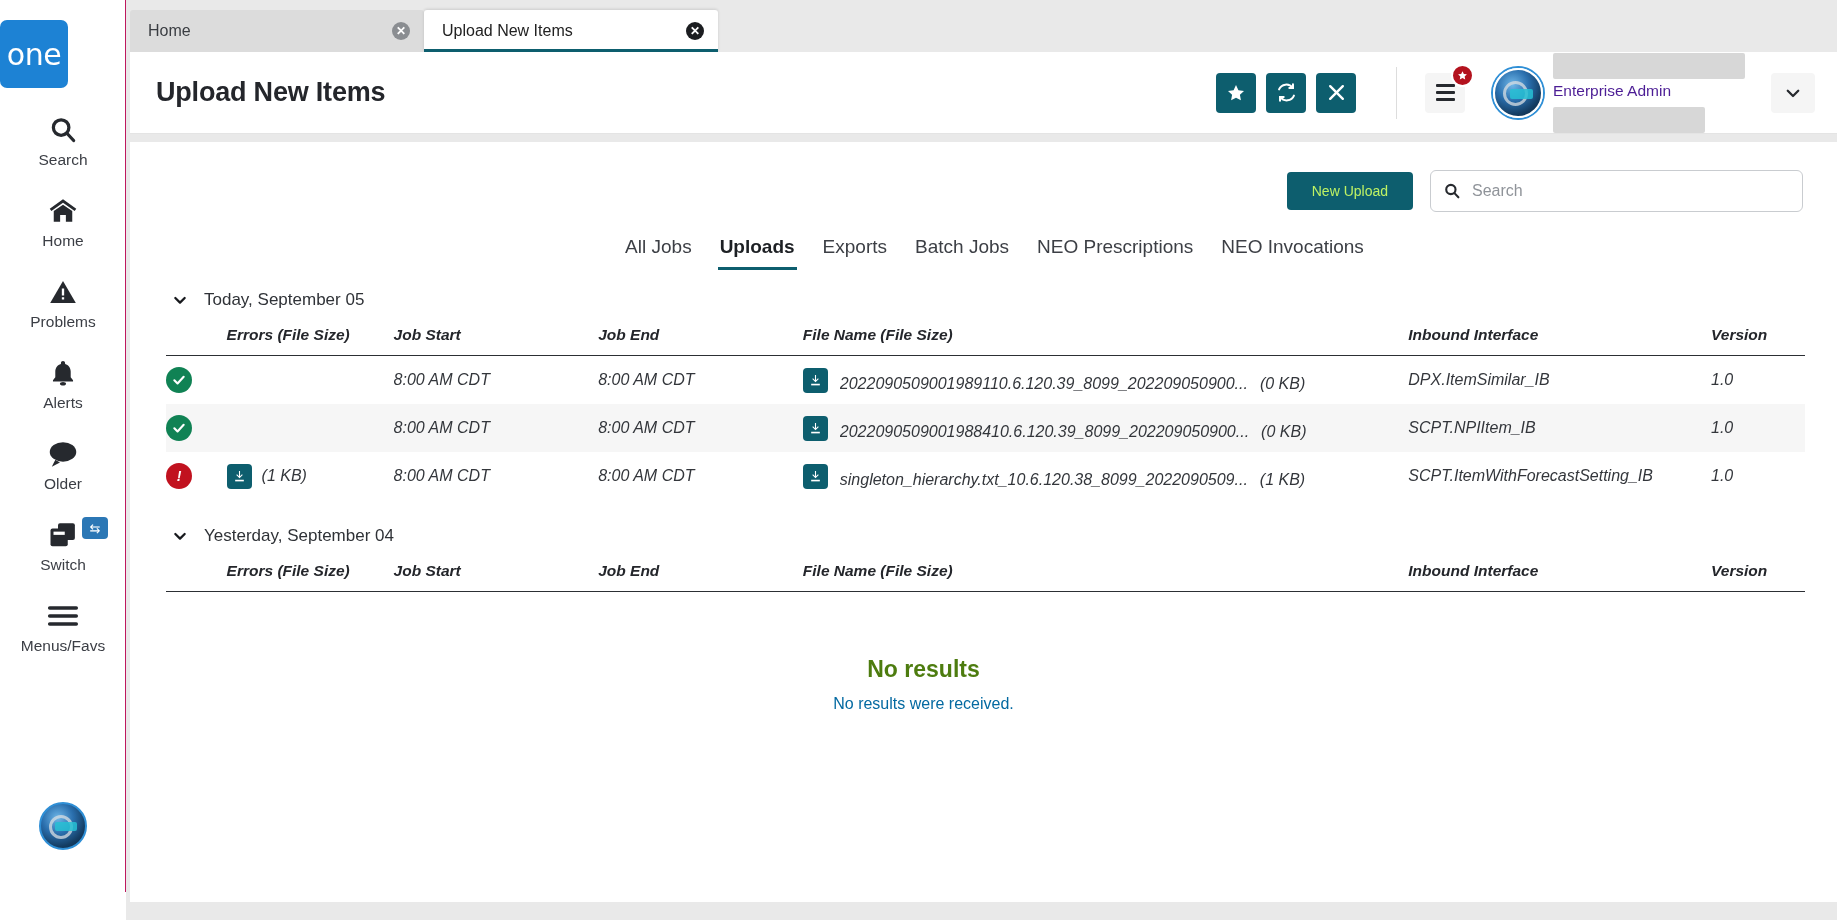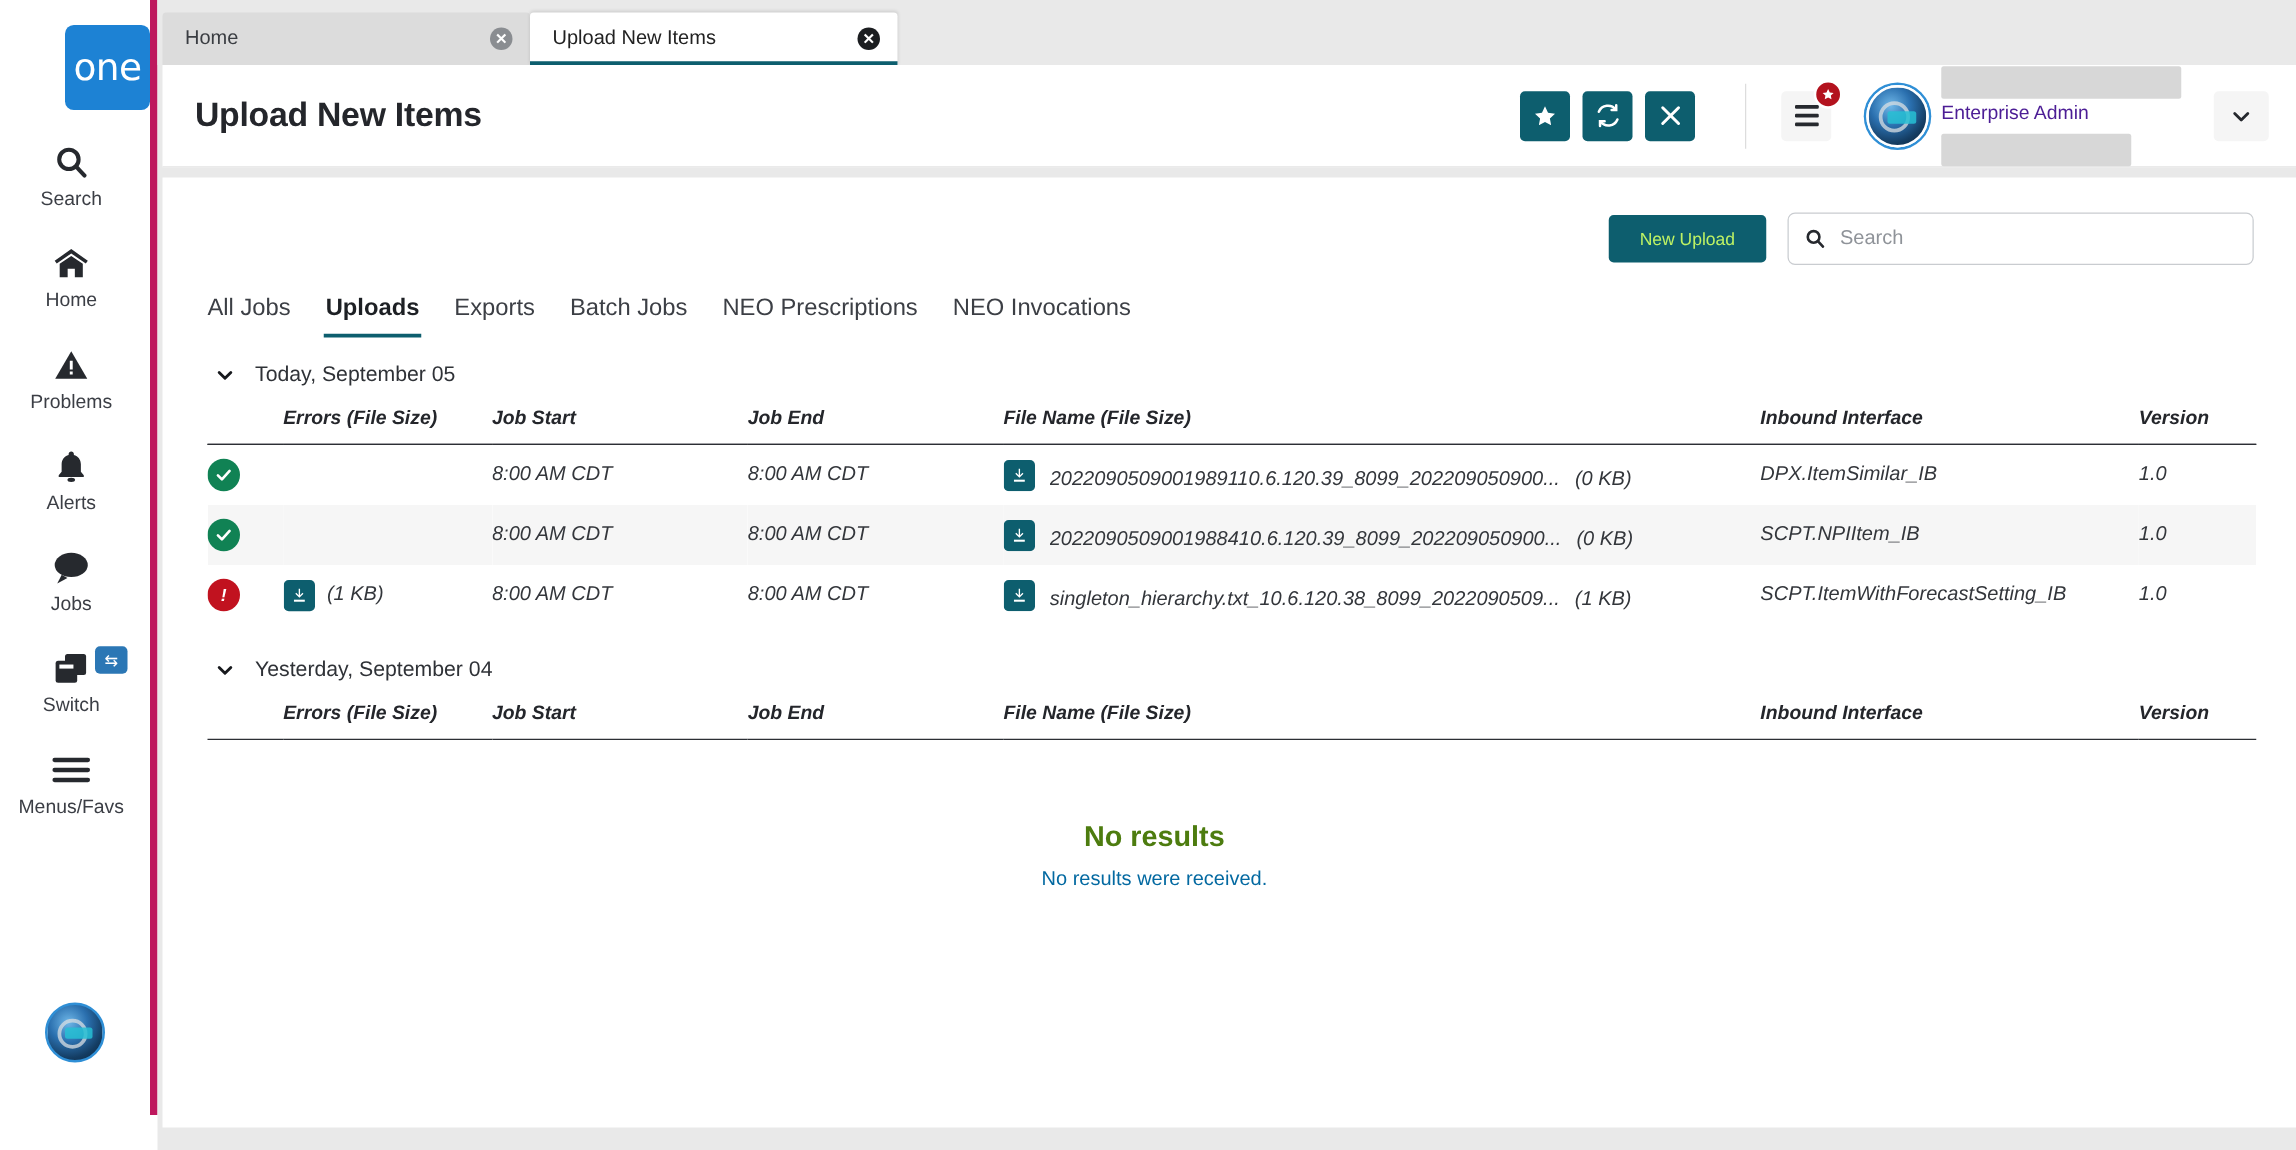--- a/index.html
+++ b/index.html
@@ -8,22 +8,22 @@
     font-family: "Liberation Sans", sans-serif;
     background: #ffffff;
     overflow: hidden;
   }
   #app { position: relative; width: 1837px; height: 920px; display: flex; }
 
   
   #sidebar {
     width: 126px; height: 892px; flex: 0 0 126px;
     background: #ffffff;
-    border-right: 6px solid #be185d;
-    display: flex; flex-direction: column; align-items: flex-end;
+    border-right: 1px solid #be185d;
+    display: flex; flex-direction: column; align-items: flex-start;
     position: relative;
   }
   .brand-logo {
     width: 68px; height: 68px; margin-top: 20px;
     background: #1d82d4; border-radius: 7px;
     display: flex; align-items: center; justify-content: center;
     color: #fff; font-size: 30px; font-weight: 400; letter-spacing: -0.5px;
     font-family: "DejaVu Sans", sans-serif;
   }
   .nav-item {
@@ -169,21 +169,21 @@
     display: flex; align-items: center; padding: 0 12px; background: #fff;
   }
   .search-box input {
     border: none; outline: none; flex: 1; font-size: 16px; color: #2c2f34;
     margin-left: 11px; background: transparent;
     font-family: "Liberation Sans", sans-serif;
   }
   .search-box input::placeholder { color: #8f9399; }
 
   
-  .subtabs { display: flex; gap: 0; padding: 16px 0 0 36px; }
+  .subtabs { display: flex; gap: 0; padding: 16px 0 0 36px; justify-content: center; }
   .subtab {
     font-size: 19px; color: #3c3f45; padding: 8px 14px 12px; cursor: pointer;
     position: relative; white-space: nowrap;
   }
   .subtab:first-child { padding-left: 0; }
   .subtab.active { font-weight: 700; color: #1d2024; }
   .subtab.active::after {
     content:""; position:absolute; left: 12px; right: 12px; bottom: 0; height: 3px; background: #0d5e6e;
   }
 
@@ -287,21 +287,21 @@
       <span class="lbl">Alerts</span>
     </div>
 
     <div class="nav-item">
       <span class="ico">
         <svg width="32" height="28" viewBox="0 0 24 22" fill="#26292e">
           <ellipse cx="12" cy="9.4" rx="10.4" ry="7.6"></ellipse>
           <path d="M6 15.5 3.2 21l6.4-3.4z"></path>
         </svg>
       </span>
-      <span class="lbl">Jobs</span>
+      <span class="lbl">Older</span>
     </div>
 
     <div class="nav-item">
       <span class="ico">
         <svg width="30" height="28" viewBox="0 0 24 22" fill="#26292e">
           <rect x="8" y="1.5" width="13.5" height="13.5" rx="1.6"></rect>
           <rect x="2" y="5.8" width="13.8" height="14.2" rx="1.6"></rect>
           <rect x="4.4" y="8.3" width="9" height="2.6" fill="#fff"></rect>
         </svg>
       </span>

